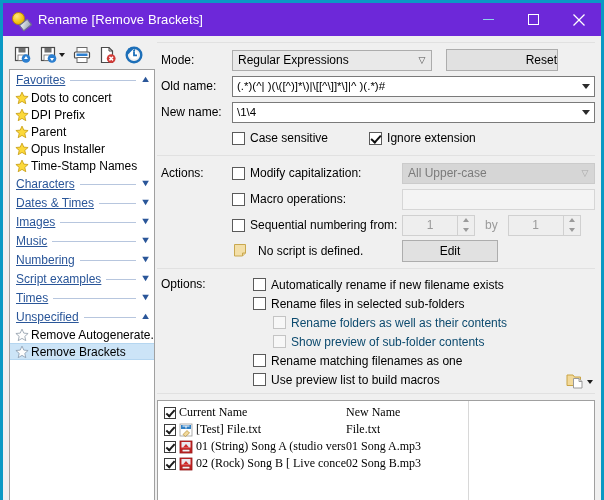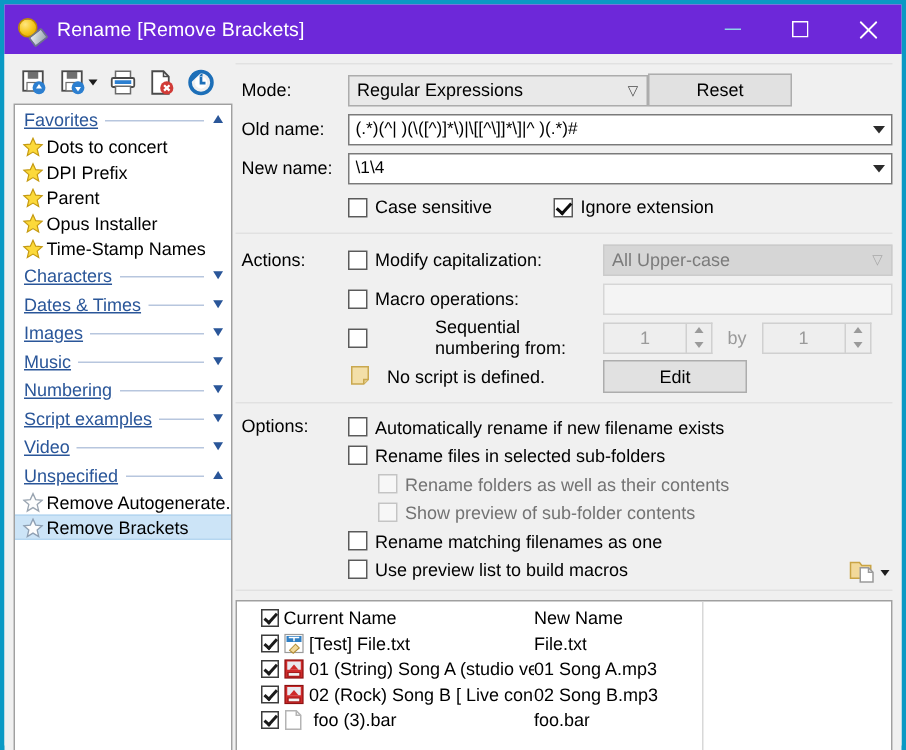--- a/index.html
+++ b/index.html
@@ -131,21 +131,21 @@
   .cb{
     width:13px;height:13px;flex:0 0 13px;background:#fff;border:1px solid #5a5a5a;
     box-sizing:border-box;position:relative;margin-right:5px;
   }
   .cb.dis{border-color:#c4c4c4;background:#f7f7f7;}
   .cb.on:after{
     content:"";position:absolute;left:3px;top:0px;width:4px;height:8px;
     border:solid #0e0e0e;border-width:0 2px 2px 0;transform:rotate(42deg);
   }
   .cbrow{display:flex;align-items:center;height:19px;font-size:12px;}
-  .cbrow.dis{color:#737373;}
+  .cbrow.dis{color:#0c4a6e;}
   .spin{
     width:56px;height:21px;background:#eeeeee;border:1px solid #d0d0d0;
     display:flex;align-items:center;justify-content:center;
     font-size:12px;color:#9a9a9a;box-sizing:border-box;position:relative;
   }
   .spinbtns{
     width:17px;height:21px;border:1px solid #d0d0d0;border-left:none;
     display:flex;flex-direction:column;box-sizing:border-box;background:#eeeeee;
   }
   .spinbtns div{
@@ -154,21 +154,21 @@
   .up-t{width:0;height:0;border-left:3.5px solid transparent;border-right:3.5px solid transparent;border-bottom:4px solid #9a9a9a;}
   .dn-t{width:0;height:0;border-left:3.5px solid transparent;border-right:3.5px solid transparent;border-top:4px solid #9a9a9a;}
   .macro-field{
     height:21px;background:#f4f4f4;border:1px solid #d6d6d6;box-sizing:border-box;
   }
   
   .filelist{
     background:#fff;border:1px solid #a0a0a0;margin:6px 0 0 0;
     height:112px;box-sizing:border-box;position:relative;overflow:hidden;
   }
-  .flrow{display:flex;align-items:center;height:17px;padding-left:16px;font-size:12px;white-space:nowrap;}
+  .flrow{display:flex;align-items:flex-end;height:17px;padding-left:6px;font-size:12px;white-space:nowrap;font-family:Liberation Serif, serif;}
   .flrow .c1{display:flex;align-items:center;width:182px;flex:0 0 182px;overflow:hidden;}
   .flrow .c2{flex:0 0 auto;overflow:hidden;}
   .fcb{
     width:12px;height:12px;flex:0 0 12px;border:1px solid #3c3c3c;background:#fff;
     position:relative;margin-right:3px;box-sizing:border-box;
   }
   .fcb:after{
     content:"";position:absolute;left:3px;top:0px;width:3px;height:7px;
     border:solid #1b1b1b;border-width:0 2px 2px 0;transform:rotate(42deg);
   }
@@ -330,21 +330,21 @@
           <span class="gtext">Numbering</span>
           <span class="gline"></span>
           <span class="gchev">▼</span>
         </div>
         <div class="group-head">
           <span class="gtext">Script examples</span>
           <span class="gline"></span>
           <span class="gchev">▼</span>
         </div>
         <div class="group-head">
-          <span class="gtext">Video</span>
+          <span class="gtext">Times</span>
           <span class="gline"></span>
           <span class="gchev">▼</span>
         </div>
         <div class="group-head">
           <span class="gtext">Unspecified</span>
           <span class="gline"></span>
           <span class="gchev">▲</span>
         </div>
         <div class="item">
           <span class="star">
@@ -368,21 +368,21 @@
 
     <div class="rightpane">
 
       <div class="sec first">
         <div class="row">
           <div class="lbl">Mode:</div>
           <div class="combo" style="width:200px;">
             <span class="cv">Regular Expressions</span>
             <span class="carrow">▽</span>
           </div>
-          <div class="btn" style="width:96px;">
+          <div class="btn" style="margin-left:14px;width:112px;justify-content:flex-end;">
             <span>Reset</span>
           </div>
         </div>
 
         <div class="row">
           <div class="lbl">Old name:</div>
           <div class="textcombo" style="flex:1 1 auto;">
             <span class="cv">(.*)(^| )(\([^)]*\)|\[[^\]]*\]|^ )(.*)#</span>
             <span class="carrow">
                 <span class="tri-down"></span>
@@ -432,21 +432,21 @@
             <span class="cb"></span>
             <span>Macro operations:</span>
           </div>
           <div class="macro-field" style="flex:1 1 auto;">
             <span></span>
           </div>
         </div>
 
         <div class="row">
           <div class="lbl"></div>
-          <div class="cbrow" style="width:170px;flex:0 0 170px;gap:40px;">
+          <div class="cbrow" style="width:170px;flex:0 0 170px;">
             <span class="cb"></span>
             <span>Sequential numbering from:</span>
           </div>
           <div style="display:flex;align-items:center;">
             <div class="spin">
               <span>1</span>
             </div>
             <div class="spinbtns">
               <div>
                   <span class="up-t"></span>
@@ -481,21 +481,21 @@
             </span>
             <span>No script is defined.</span>
           </div>
           <div class="btn" style="width:96px;">
             <span>Edit</span>
           </div>
         </div>
       </div>
 
       <div class="sec" style="padding-bottom:4px;position:relative;">
-        <div style="display:flex;">
+        <div style="display:flex;gap:21px;">
           <div class="lbl" style="padding-top:2px;">Options:</div>
           <div style="flex:1 1 auto;">
             <div class="cbrow">
               <span class="cb"></span>
               <span>Automatically rename if new filename exists</span>
             </div>
             <div class="cbrow">
               <span class="cb"></span>
               <span>Rename files in selected sub-folders</span>
             </div>
@@ -582,31 +582,18 @@
                 <path d="M4 7.5 L7 4 L10 7.5 Z" fill="#cf2a2a"></path>
                 <rect x="2.5" y="9" width="9" height="3.2" fill="#a51b1b"></rect>
                 <rect x="3.5" y="9.7" width="7" height="1.8" fill="#f2f2f2"></rect>
               </svg>
             </span>
             <span>02 (Rock) Song B [ Live concert].mp3</span>
           </div>
           <div class="c2">02 Song B.mp3</div>
         </div>
 
-        <div class="flrow">
-          <div class="c1">
-            <span class="fcb"></span>
-            <span class="ficon" style="margin-right:6px;">
-              <svg width="13" height="14" viewBox="0 0 13 14">
-                <path d="M1.5 0.8 H8.5 L11.5 3.8 V13.2 H1.5 Z" fill="#ffffff" stroke="#b4b4b4" stroke-width="1"></path>
-                <path d="M8.5 0.8 V3.8 H11.5" fill="none" stroke="#b4b4b4" stroke-width="1"></path>
-              </svg>
-            </span>
-            <span>foo (3).bar</span>
-          </div>
-          <div class="c2">foo.bar</div>
-        </div>
       </div>
 
     </div>
   </div>
 
 </div>
 
 </body></html>

